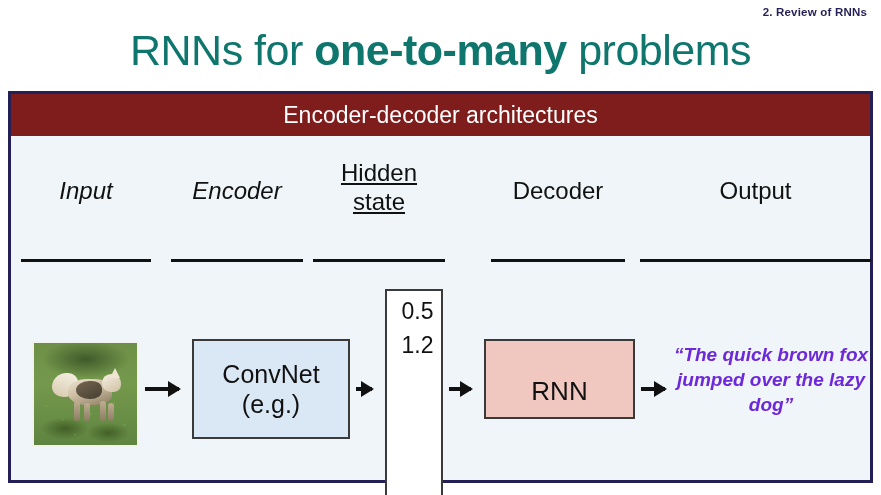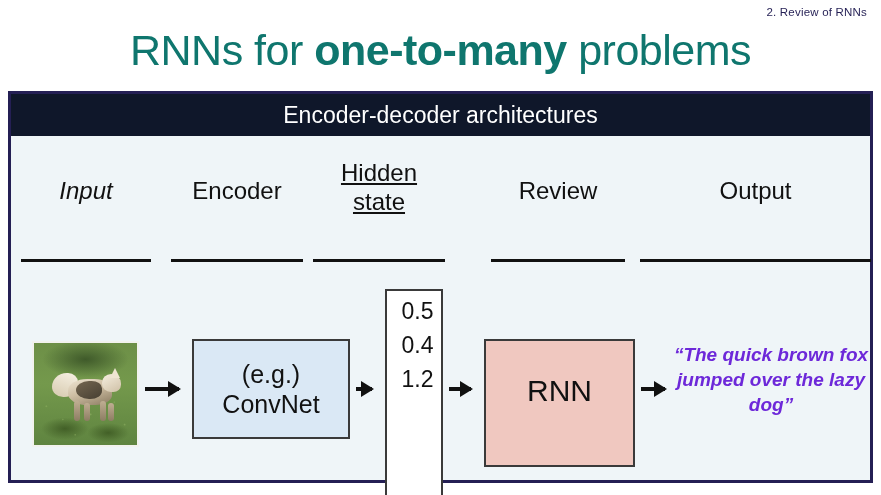--- a/index.html
+++ b/index.html
@@ -15,21 +15,21 @@
     font-family: "Liberation Sans", sans-serif;
     color: #1b1b3a;
   }
 
   
   .section-label {
     position: absolute;
     top: 6px;
     right: 14px;
     font-size: 11.5px;
-    font-weight: normal;
+    font-weight: bold;
     color: #241f54;
     letter-spacing: 0.2px;
   }
 
   .slide-title {
     position: absolute;
     top: 24px;
     left: 0;
     width: 881px;
     text-align: center;
@@ -52,21 +52,21 @@
     box-sizing: border-box;
     background: #eff5f8;
   }
 
   .figure-banner {
     position: absolute;
     left: 0;
     top: 0;
     width: 100%;
     height: 42px;
-    background: #0f172a;
+    background: #7f1d1d;
     color: #ffffff;
     font-size: 23px;
     line-height: 42px;
     text-align: center;
     box-sizing: border-box;
   }
 
   .figure-body {
     position: absolute;
     left: 0;
@@ -86,21 +86,21 @@
   }
   .col-rule {
     position: absolute;
     height: 3px;
     background: #111111;
   }
 
   #head-input   { left: 10px;  top: 40px; width: 130px; font-style: italic; }
   #rule-input   { left: 10px;  top: 123px; width: 130px; }
 
-  #head-encoder { left: 160px; top: 40px; width: 132px; }
+  #head-encoder { left: 160px; top: 40px; width: 132px; font-style: italic; }
   #rule-encoder { left: 160px; top: 123px; width: 132px; }
 
   #head-hidden  { left: 302px; top: 22px; width: 132px; text-decoration: underline; }
   #rule-hidden  { left: 302px; top: 123px; width: 132px; }
 
   #head-decoder { left: 480px; top: 40px; width: 134px; }
   #rule-decoder { left: 480px; top: 123px; width: 134px; }
 
   #head-output  { left: 629px; top: 40px; width: 231px; }
   #rule-output  { left: 629px; top: 123px; width: 231px; }
@@ -217,23 +217,23 @@
     height: 100px;
     background: #dae8f5;
     font-size: 25px;
     line-height: 30px;
     padding-top: 18px;
   }
   #box-rnn {
     left: 473px;
     top: 203px;
     width: 151px;
-    height: 128px;
+    height: 80px;
     background: #f0c8c0;
-    font-size: 30px;
+    font-size: 26px;
     line-height: 100px;
     text-align: center;
   }
 
   #vector-box {
     position: absolute;
     left: 374px;
     top: 153px;
     width: 58px;
     height: 213px;
@@ -300,21 +300,21 @@
 
     <div class="col-head" id="head-encoder">Encoder</div>
     <div class="col-rule" id="rule-encoder"></div>
 
     <div class="col-head" id="head-hidden">
       <div>Hidden</div>
       <div>state</div>
     </div>
     <div class="col-rule" id="rule-hidden"></div>
 
-    <div class="col-head" id="head-decoder">Review</div>
+    <div class="col-head" id="head-decoder">Decoder</div>
     <div class="col-rule" id="rule-decoder"></div>
 
     <div class="col-head" id="head-output">Output</div>
     <div class="col-rule" id="rule-output"></div>
 
     <div class="input-photo">
       <div class="photo-art"></div>
       <div class="dog">
         <div class="dog-tail"></div>
         <div class="dog-body"></div>
@@ -324,29 +324,28 @@
         <div class="dog-leg leg-3"></div>
         <div class="dog-leg leg-4"></div>
         <div class="dog-head"></div>
         <div class="dog-ear"></div>
       </div>
     </div>
 
     <div class="arrow" id="arrow-1"></div>
 
     <div class="node-box" id="box-convnet">
+      <div>ConvNet</div>
       <div>(e.g.)</div>
-      <div>ConvNet</div>
     </div>
 
     <div class="arrow" id="arrow-2"></div>
 
     <div id="vector-box">
       <div>0.5</div>
-      <div>0.4</div>
       <div>1.2</div>
     </div>
 
     <div class="arrow" id="arrow-3"></div>
 
     <div class="node-box" id="box-rnn">RNN</div>
 
     <div class="arrow" id="arrow-4"></div>
 
     <div class="output-text">“The quick brown fox jumped over the lazy dog”</div>

